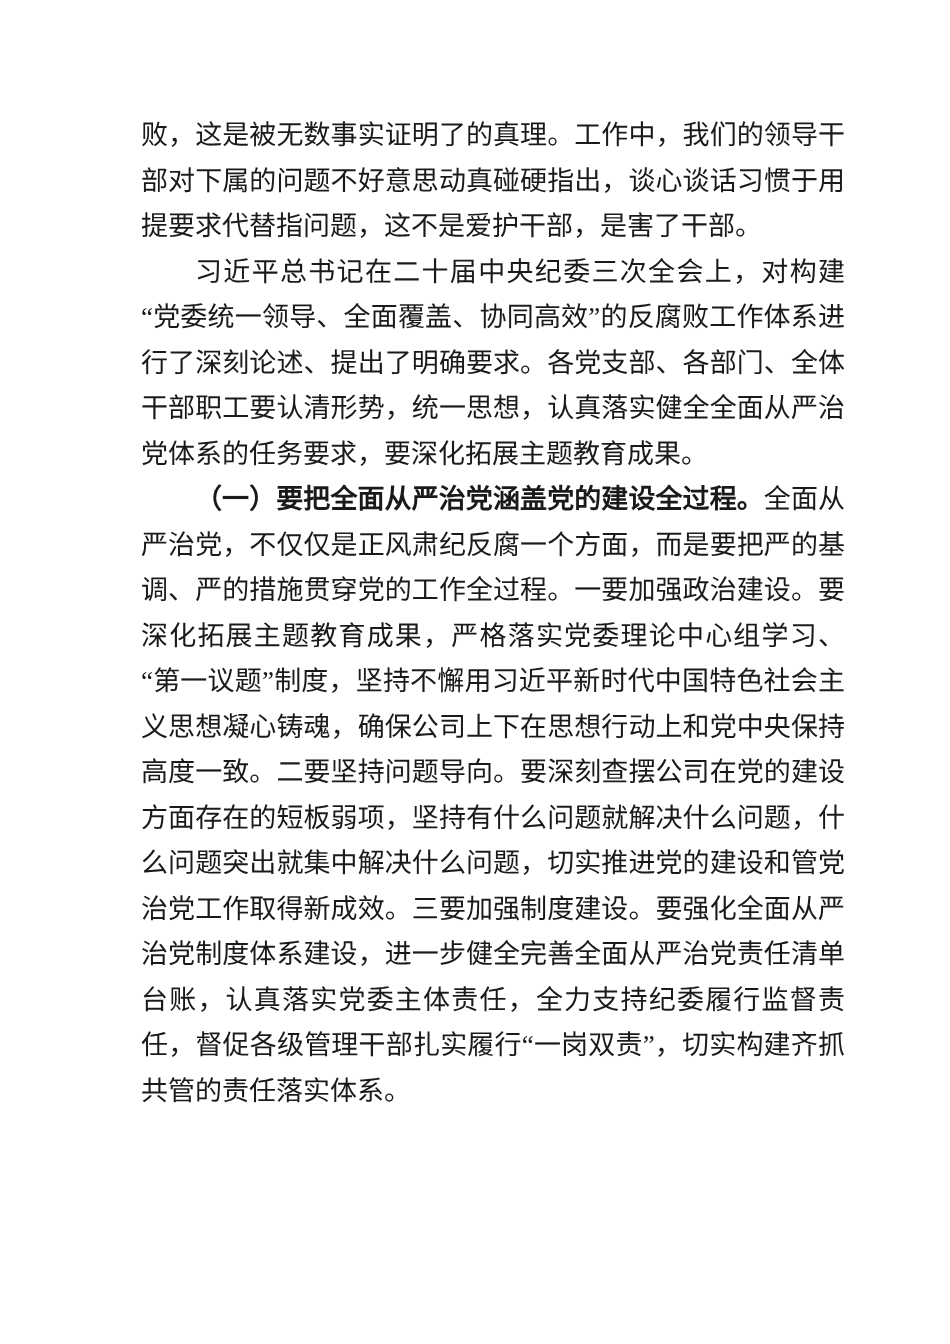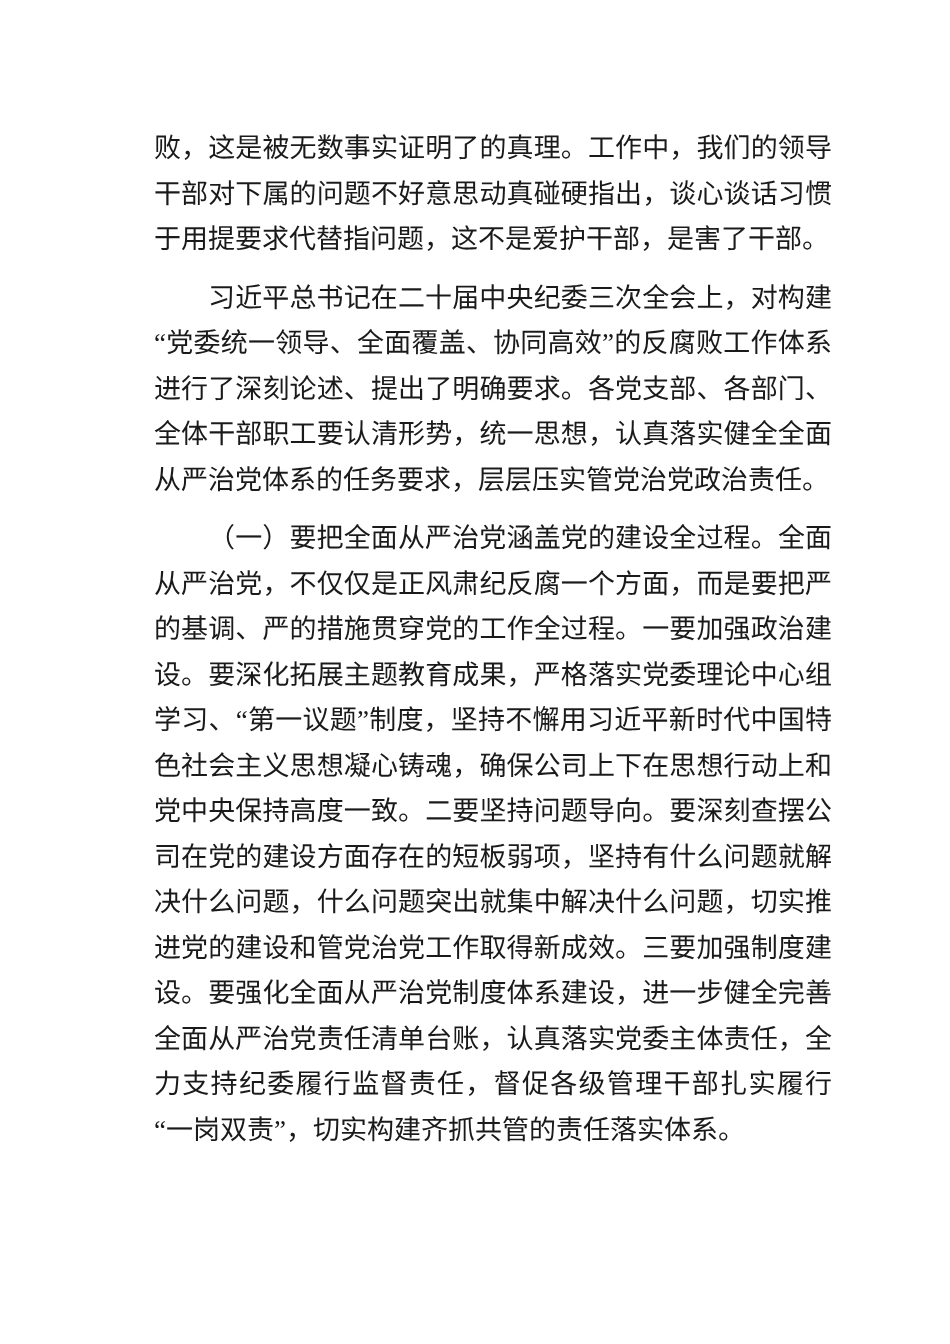--- a/index.html
+++ b/index.html
@@ -20,50 +20,50 @@
     top: 113px;
     width: 704px;
     color: #1a1a1a;
     font-family: "Liberation Serif", "DejaVu Serif", serif;
     font-size: 27px;
     line-height: 45.5px;
     text-align: justify;
     text-justify: inter-character;
   }
   .content p {
-    margin: 13px;
+    margin: 0;
     padding: 0;
     text-indent: 2em;
   }
   .content p.no-indent {
     text-indent: 0;
   }
   .content h2.heading {
     margin: 0;
     padding: 0;
     text-indent: 2em;
     font-size: 27px;
     line-height: 45.5px;
     font-weight: 700;
     font-family: "Liberation Sans", "DejaVu Sans", sans-serif;
     color: #111111;
     text-align: justify;
     text-justify: inter-character;
   }
   .content .lead {
-    font-weight: 400;
+    font-weight: 700;
   }
 </style>
 </head>
 <body>
 
 <div class="page">
   <div class="content">
 
     <p class="no-indent">败，这是被无数事实证明了的真理。工作中，我们的领导干部对下属的问题不好意思动真碰硬指出，谈心谈话习惯于用提要求代替指问题，这不是爱护干部，是害了干部。</p>
 
 
-    <p>习近平总书记在二十届中央纪委三次全会上，对构建“党委统一领导、全面覆盖、协同高效”的反腐败工作体系进行了深刻论述、提出了明确要求。各党支部、各部门、全体干部职工要认清形势，统一思想，认真落实健全全面从严治党体系的任务要求，层层压实管党治党政治责任。</p>
+    <p>习近平总书记在二十届中央纪委三次全会上，对构建“党委统一领导、全面覆盖、协同高效”的反腐败工作体系进行了深刻论述、提出了明确要求。各党支部、各部门、全体干部职工要认清形势，统一思想，认真落实健全全面从严治党体系的任务要求，要深化拓展主题教育成果。</p>
 
     <p><span class="lead">（一）要把全面从严治党涵盖党的建设全过程。</span><span>全面从严治党，不仅仅是正风肃纪反腐一个方面，而是要把严的基调、严的措施贯穿党的工作全过程。一要加强政治建设。要深化拓展主题教育成果，严格落实党委理论中心组学习、“第一议题”制度，坚持不懈用习近平新时代中国特色社会主义思想凝心铸魂，确保公司上下在思想行动上和党中央保持高度一致。二要坚持问题导向。要深刻查摆公司在党的建设方面存在的短板弱项，坚持有什么问题就解决什么问题，什么问题突出就集中解决什么问题，切实推进党的建设和管党治党工作取得新成效。三要加强制度建设。要强化全面从严治党制度体系建设，进一步健全完善全面从严治党责任清单台账，认真落实党委主体责任，全力支持纪委履行监督责任，督促各级管理干部扎实履行“一岗双责”，切实构建齐抓共管的责任落实体系。</span></p>
 
   </div>
 </div>
 
 </body></html>

